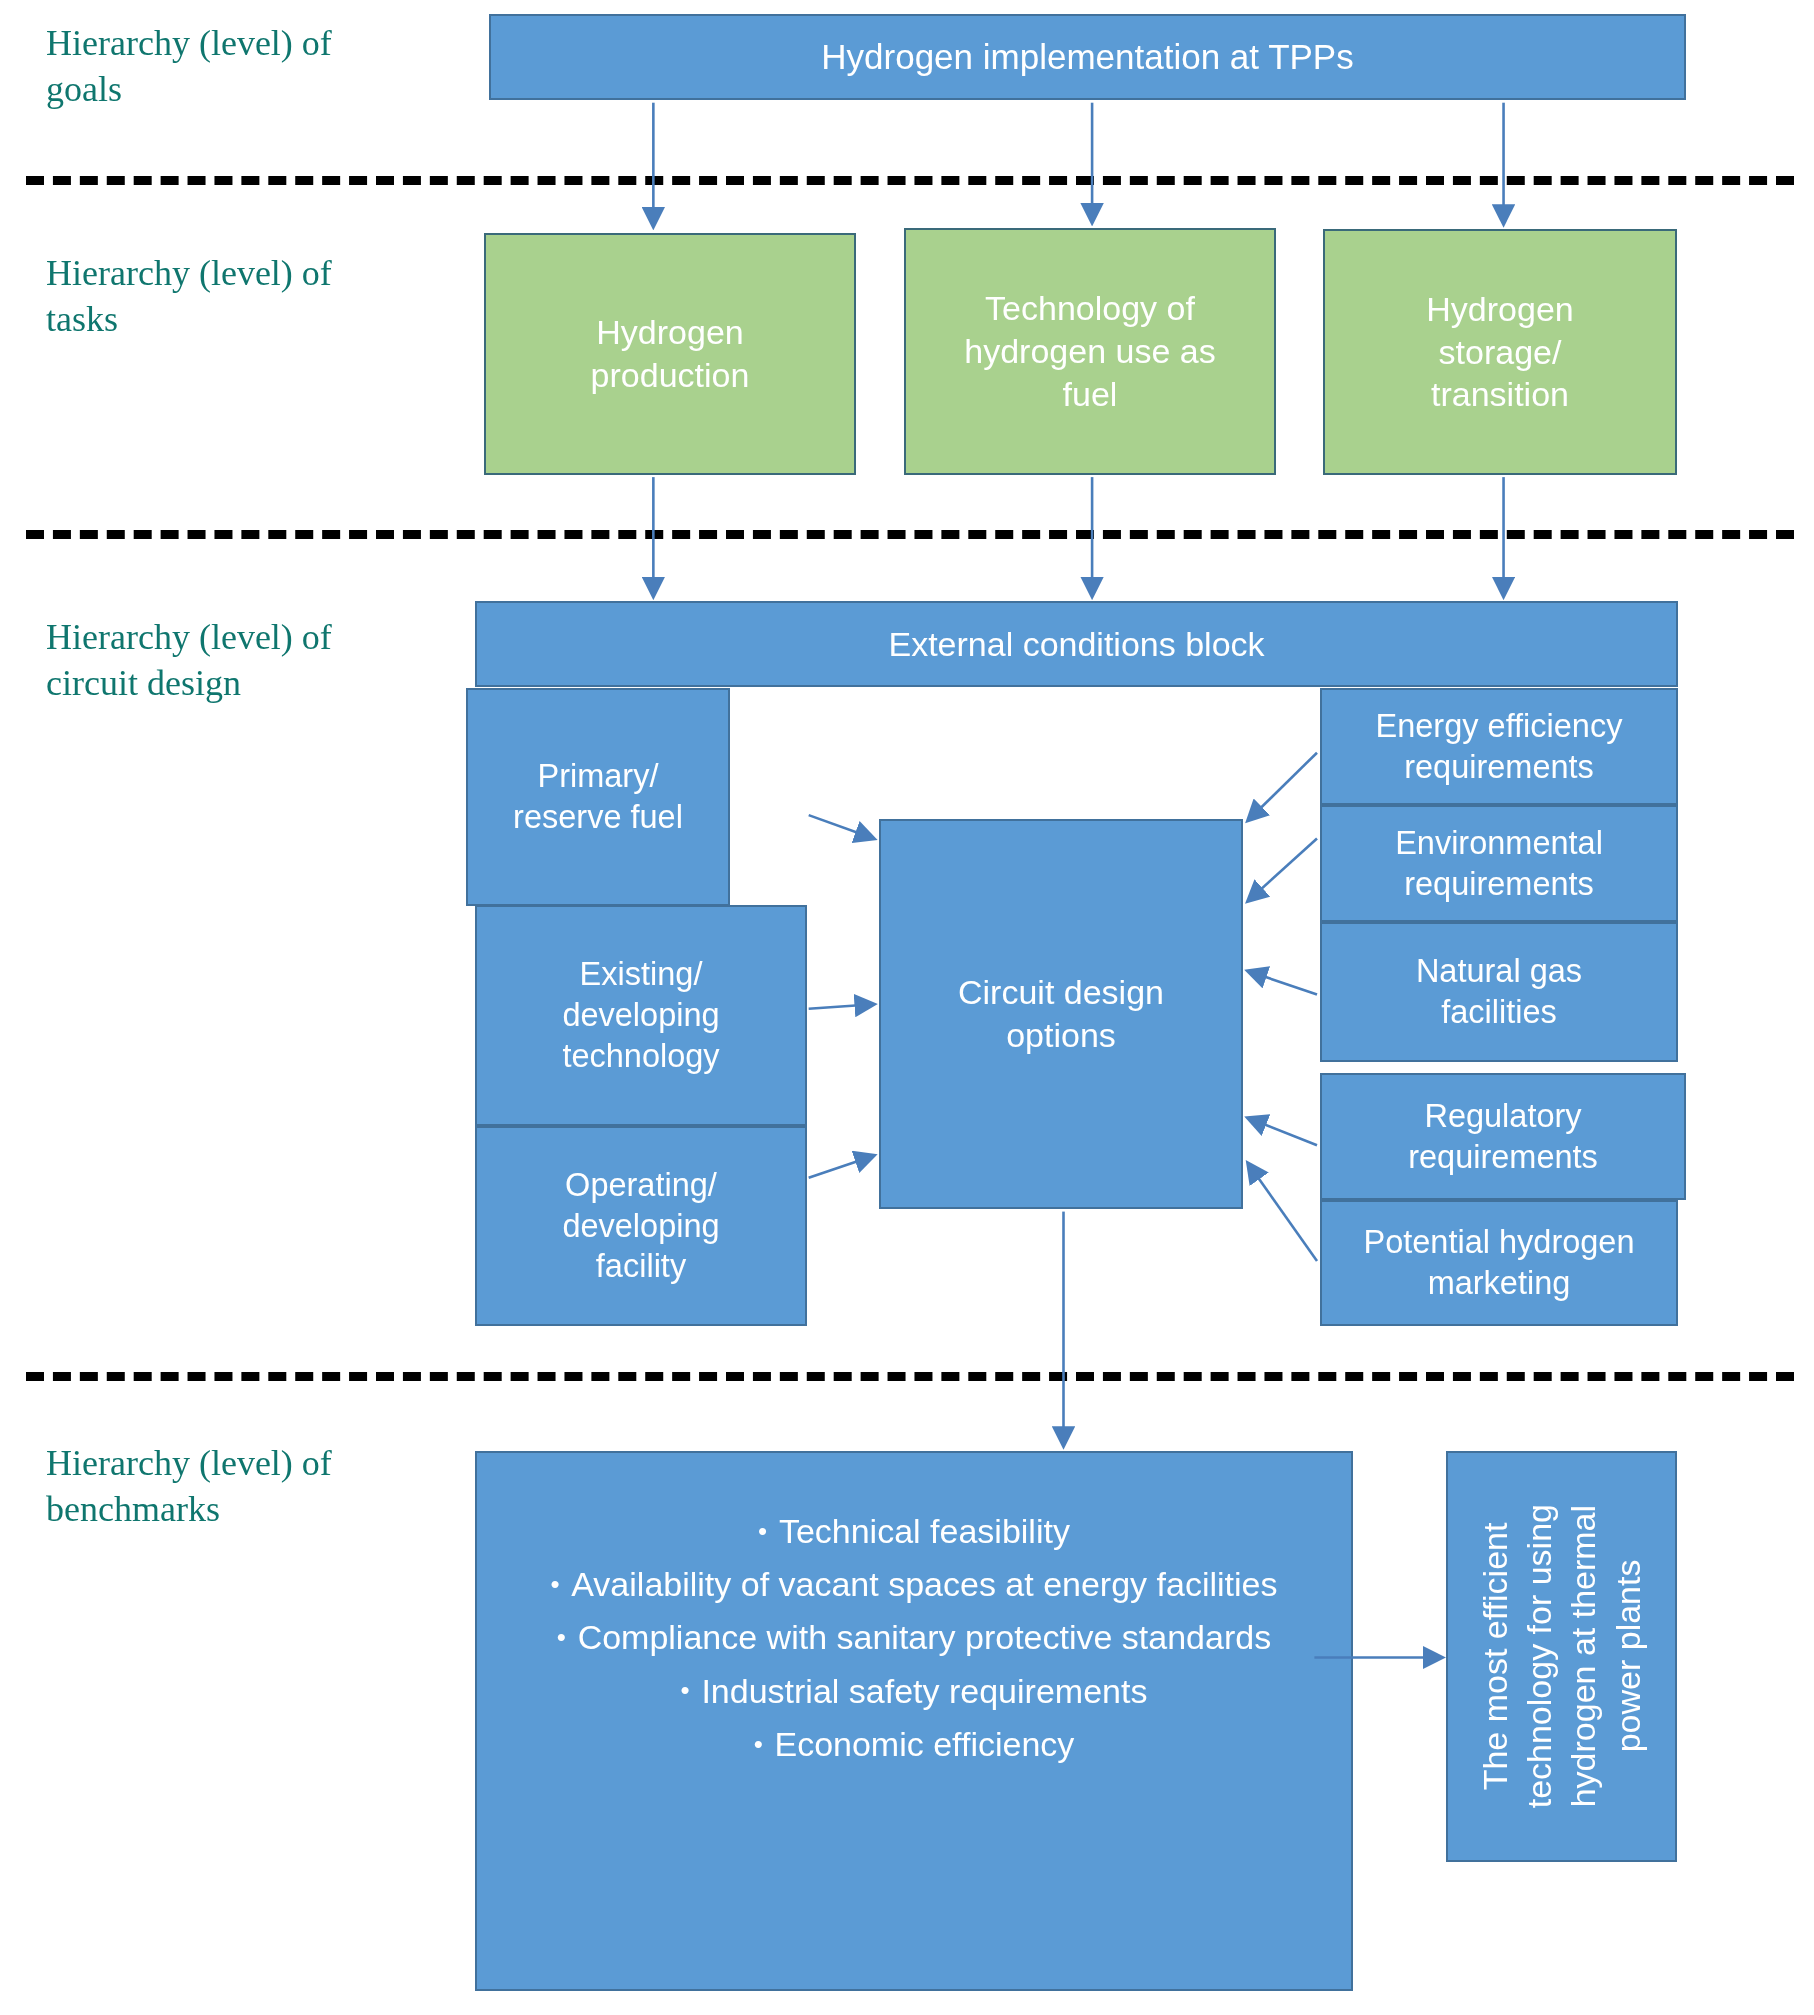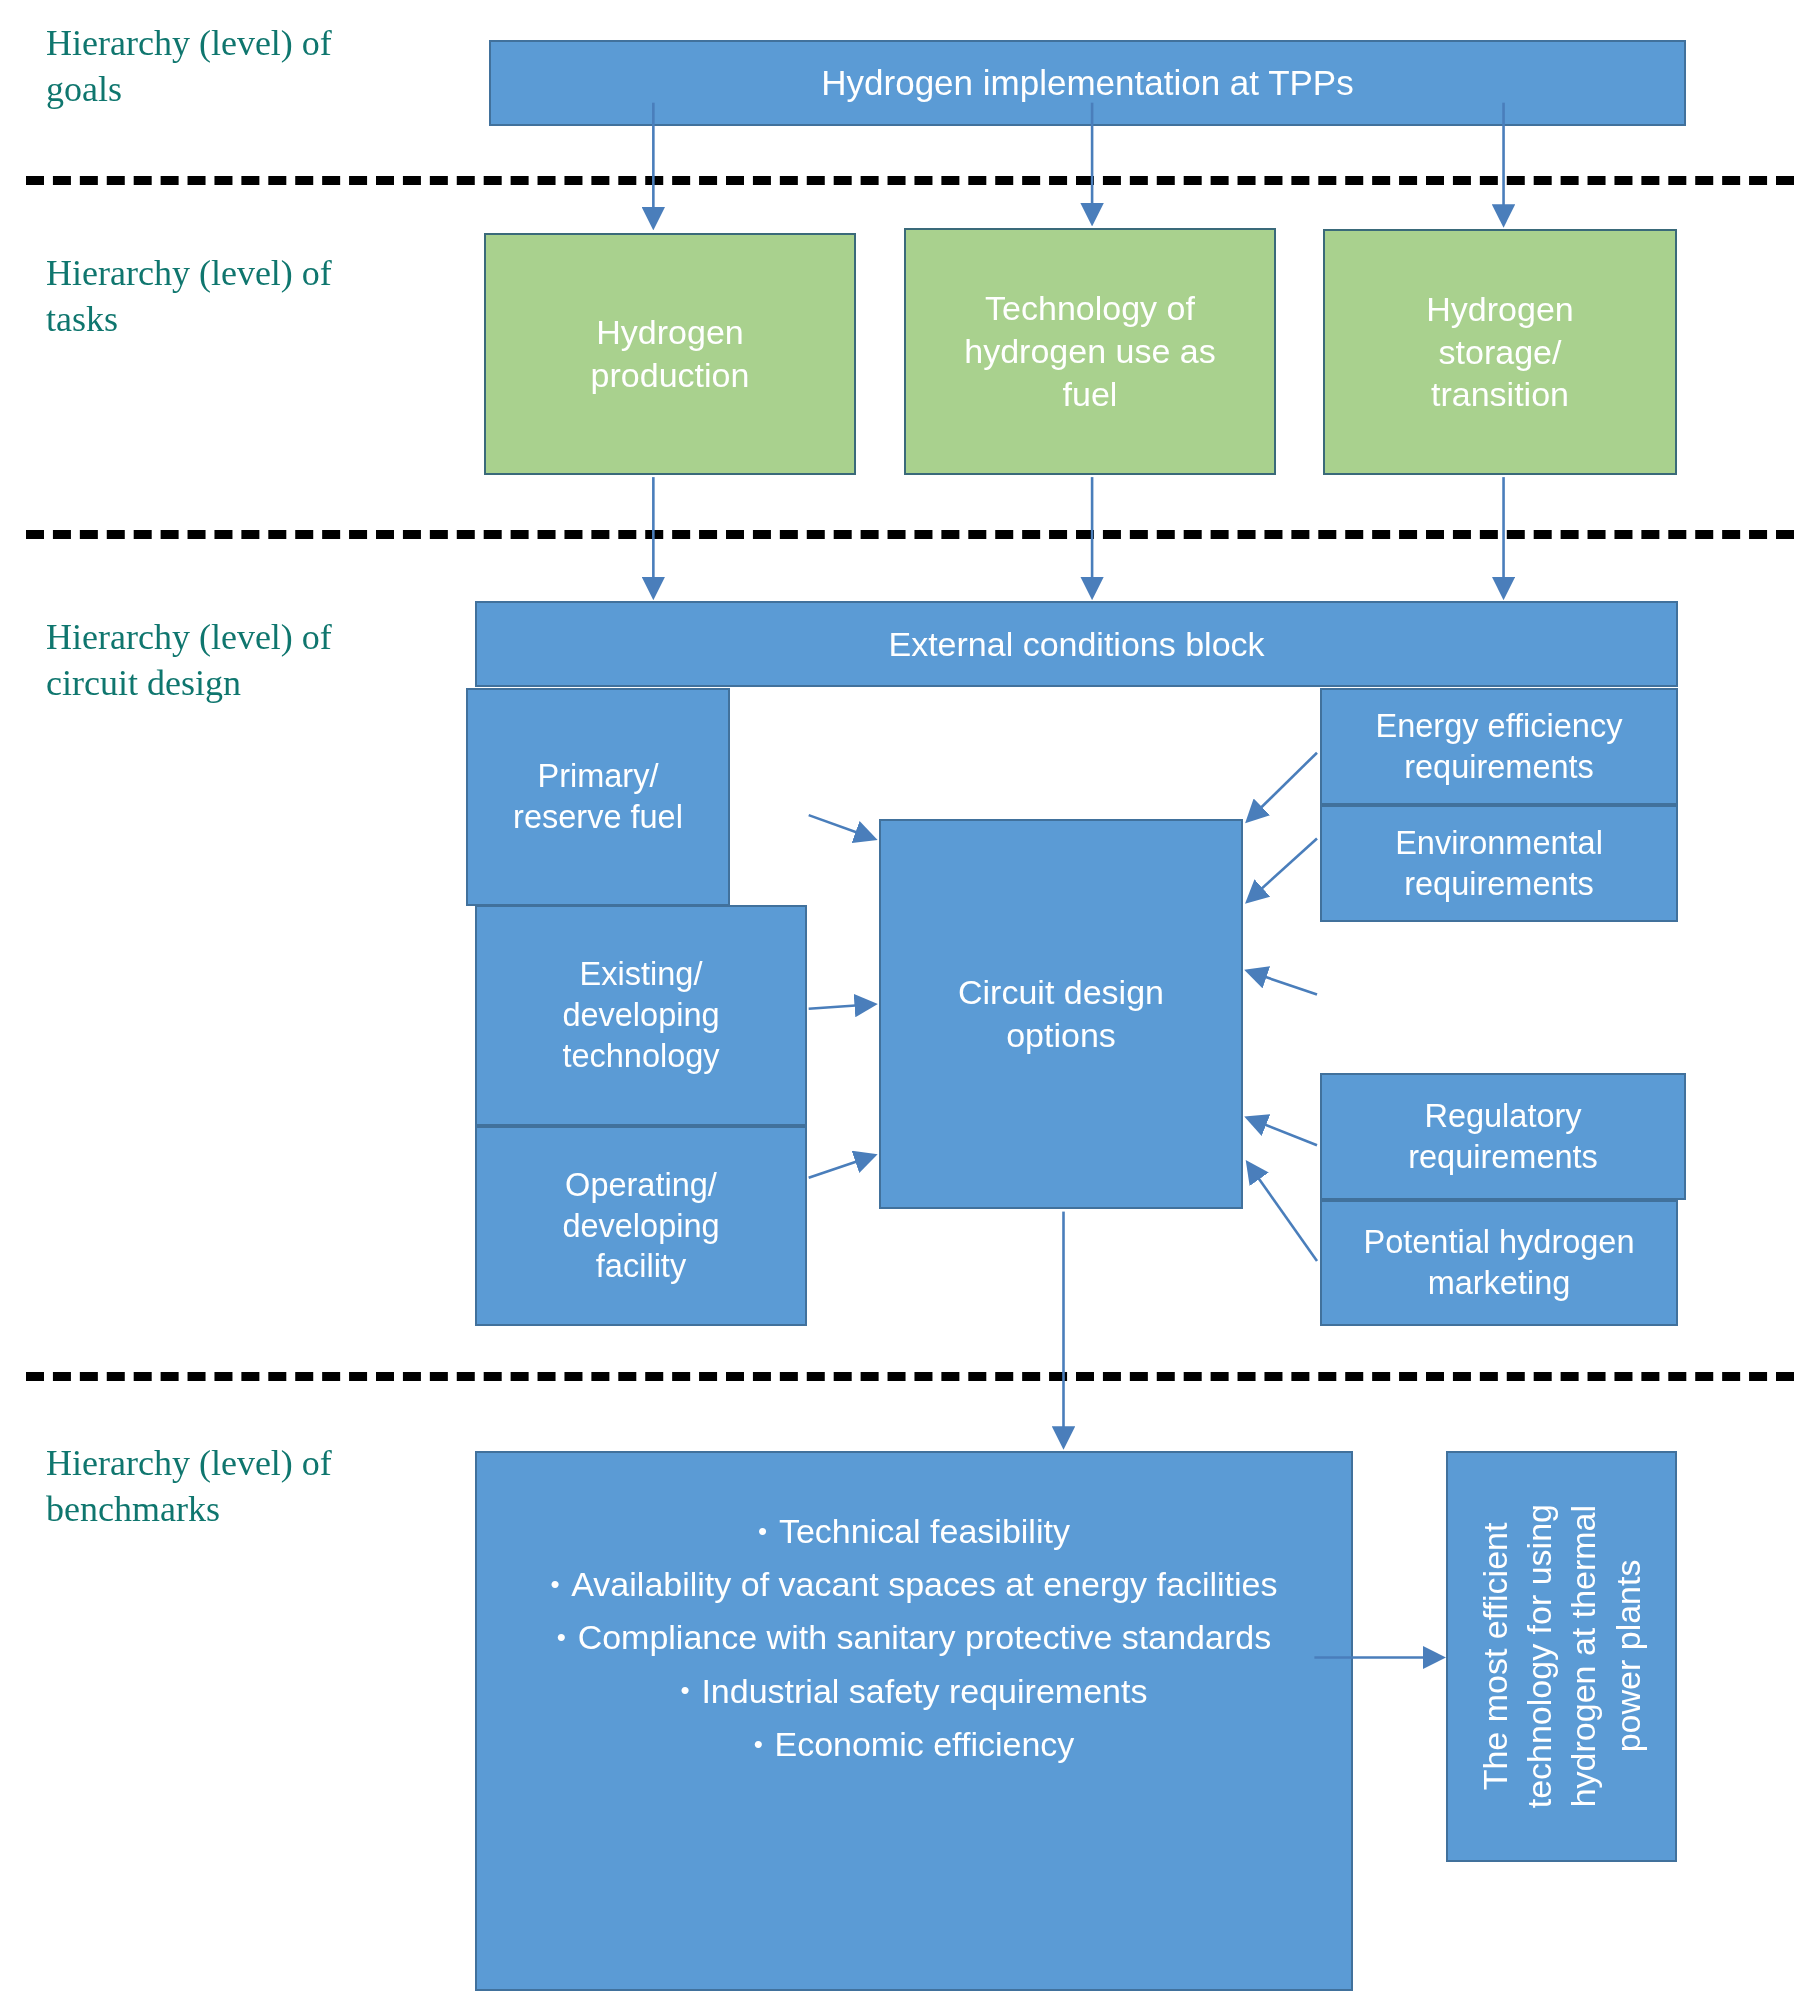--- a/index.html
+++ b/index.html
@@ -28,21 +28,21 @@
     text-align:center;
     color:#ffffff;
     font-family:"Liberation Sans", sans-serif;
     line-height:1.26;
     white-space:pre-line;
     padding:3.9px 9px;
   }
   .blue{background:#5B9BD5;border:2px solid #41719C;}
   .green{background:#A9D18E;border:2px solid #3A6A7A;color:#ffffff;}
 
-  .box-xl{font-size:35px;margin-top:26px;}
+  .box-xl{font-size:35px;}
   .box-lg{font-size:34px;}
   .box-md{font-size:32.5px;}
 
   .bullets{
     position:absolute;box-sizing:border-box;background:#5B9BD5;border:2px solid #41719C;
     color:#fff;font-size:34px;line-height:1.30;
     display:flex;align-items:flex-start;justify-content:center;
     padding-top:56px;
   }
   .bullets ul{list-style:none;margin:0;padding:0;width:100%;}
@@ -108,20 +108,22 @@
 developing
 facility</div>
 
   <div class="box blue box-lg" style="left:879px;top:819px;width:364px;height:390px;">Circuit design
 options</div>
 
   <div class="box blue box-md" style="left:1320px;top:688px;width:358px;height:117px;">Energy efficiency
 requirements</div>
   <div class="box blue box-md" style="left:1320px;top:805px;width:358px;height:117px;">Environmental
 requirements</div>
+  <div class="box blue box-md" style="left:1320px;top:922px;width:358px;height:140px;">Natural gas
+facilities</div>
   <div class="box blue box-md" style="left:1320px;top:1073px;width:366px;height:127px;">Regulatory
 requirements</div>
   <div class="box blue box-md" style="left:1320px;top:1200px;width:358px;height:126px;">Potential hydrogen
 marketing</div>
 
   <div class="bullets" style="left:475px;top:1451px;width:878px;height:540px;">
     <ul>
       <li><span class="bdot">•</span><span>Technical feasibility</span></li>
       <li><span class="bdot">•</span><span>Availability of vacant spaces at energy facilities</span></li>
       <li><span class="bdot">•</span><span>Compliance with sanitary protective standards</span></li>

